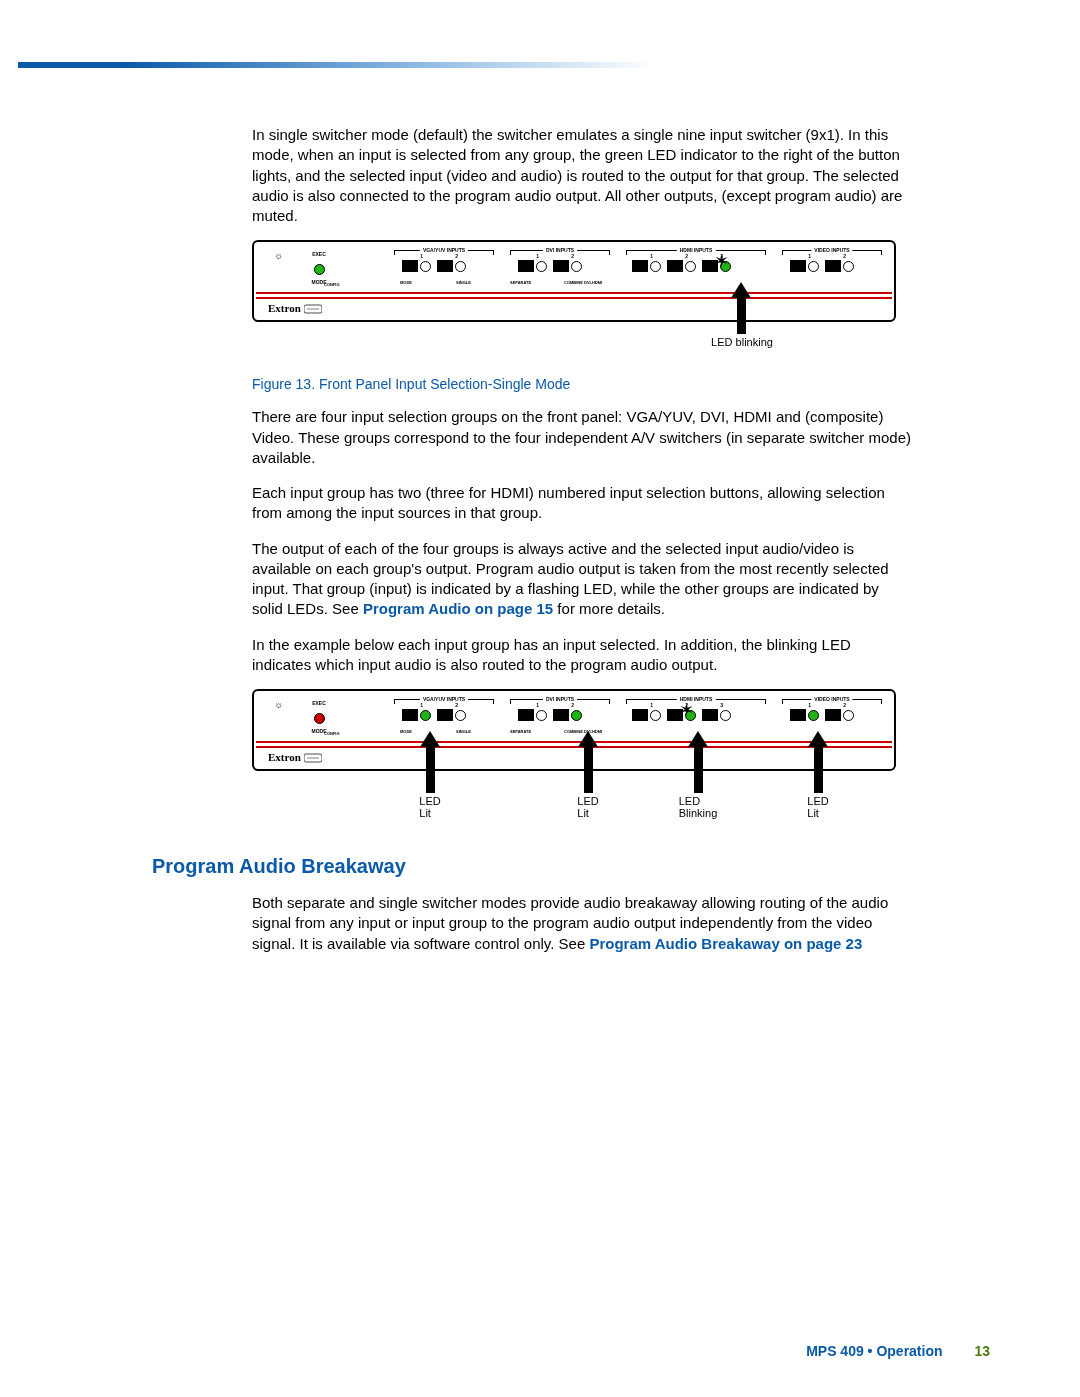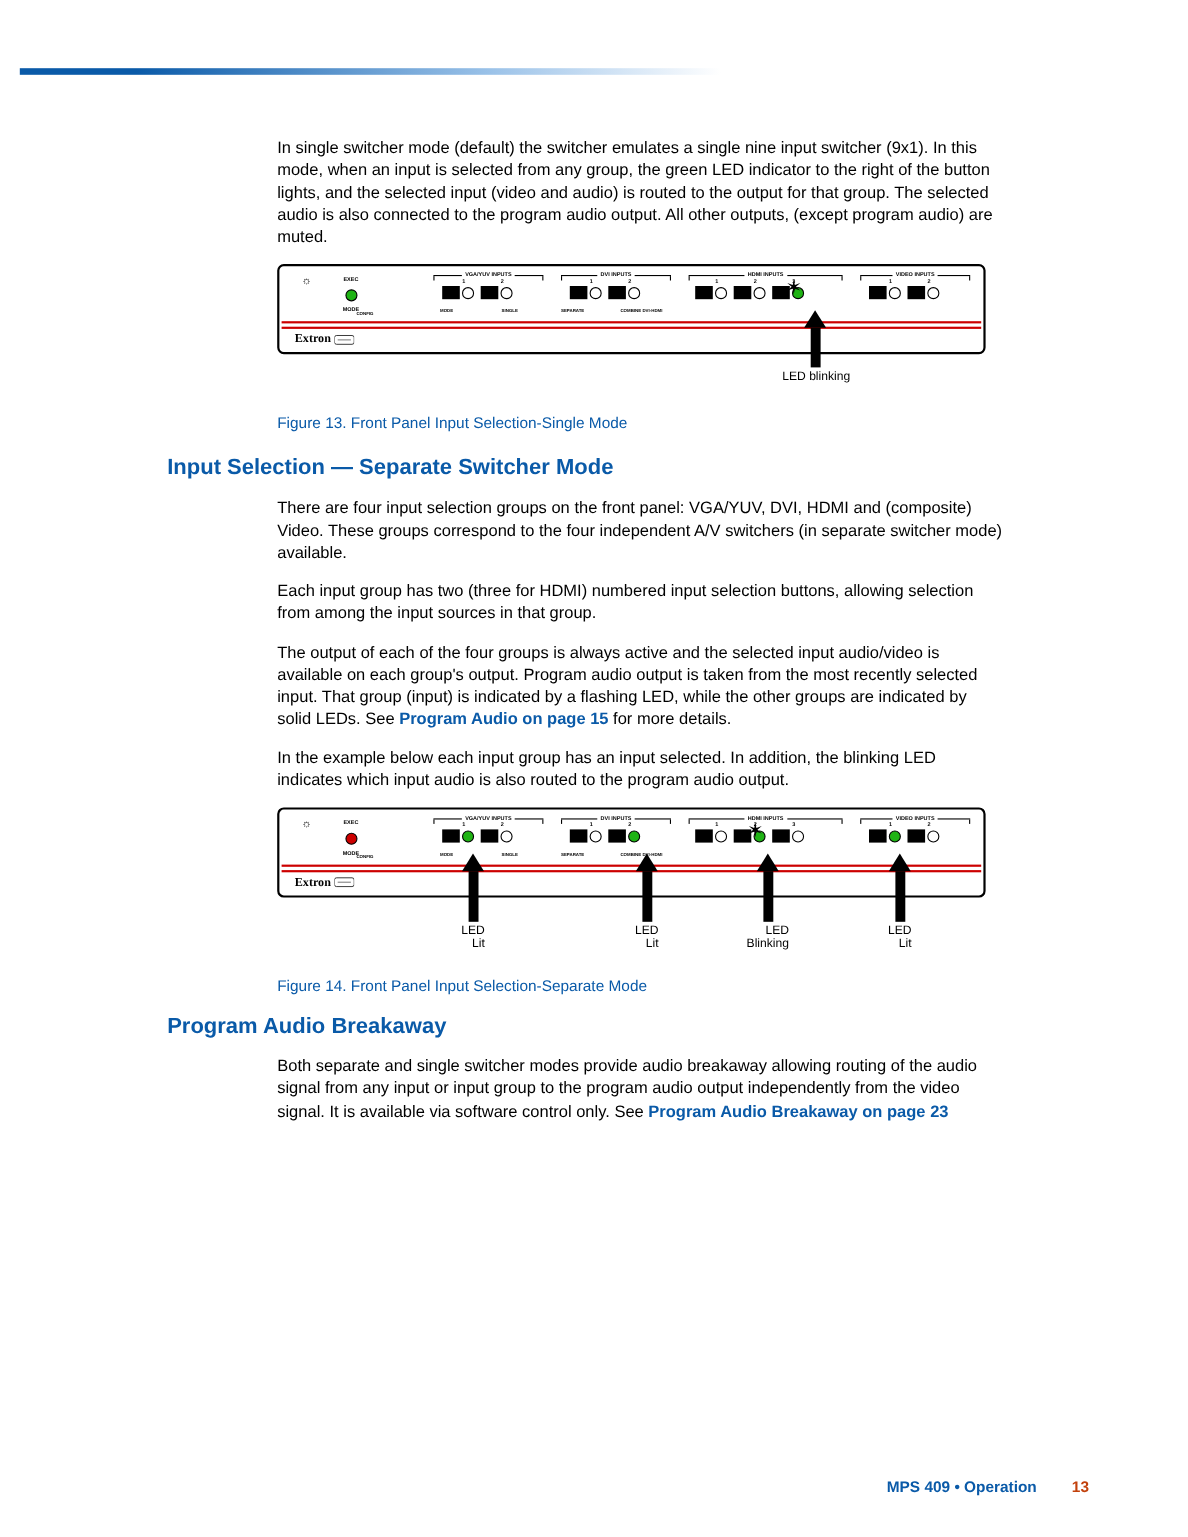--- a/index.html
+++ b/index.html
@@ -184,32 +184,32 @@
     border-bottom: 16px solid #000;
   }
   .arrow-stem {
     position: absolute;
     width: 9px;
     background: #000;
   }
   .arrow-label {
     position: absolute;
     font-size: 11px;
-    text-align: right;
+    text-align: left;
     white-space: nowrap;
     transform: translateX(-50%);
   }
   .footer {
     position: absolute;
     bottom: 38px;
     right: 90px;
     font-size: 14px;
   }
   .footer-doc { color: #0a5aa8; font-weight: bold; }
-  .footer-page { color: #c2410c; font-weight: bold; margin-left: 28px; }
+  .footer-page { color: #4d7c0f; font-weight: bold; margin-left: 28px; }
   .sun-icon {
     position: absolute;
     font-size: 10px;
   }
 </style>
 </head>
 <body>
 
 <div class="top-bar"></div>
 
@@ -312,21 +312,20 @@
       </div>
     </div>
 
     <div class="arrow-up" style="left:479px; top:42px;"></div>
     <div class="arrow-stem" style="left:485px; top:58px; height:36px;"></div>
     <div class="arrow-label" style="left:490px; top:96px;">LED blinking</div>
   </div>
 
   <p class="caption">Figure 13. Front Panel Input Selection-Single Mode</p>
 
-  <h2 style="margin-top:22px;">Input Selection — Separate Switcher Mode</h2>
   <p class="indent">There are four input selection groups on the front panel: VGA/YUV, DVI, HDMI and (composite) Video. These groups correspond to the four independent A/V switchers (in separate switcher mode) available.</p>
   <p class="indent">Each input group has two (three for HDMI) numbered input selection buttons, allowing selection from among the input sources in that group.</p>
   <p class="indent">
     <span>The output of each of the four groups is always active and the selected input audio/video is available on each group's output. Program audio output is taken from the most recently selected input. That group (input) is indicated by a flashing LED, while the other groups are indicated by solid LEDs. See </span><span class="link">Program Audio on page 15</span><span> for more details.</span>
   </p>
   <p class="indent">In the example below each input group has an input selected. In addition, the blinking LED indicates which input audio is also routed to the program audio output.</p>
 
   <div class="panel-container" style="position:relative; height:148px;">
     <div class="panel">
       <div class="panel-stripe" style="top:50px;"></div>
@@ -436,21 +435,20 @@
     <div class="arrow-stem" style="left:442px; top:58px; height:46px;"></div>
     <div class="arrow-label" style="left:446px; top:106px; white-space:pre-line;">LED
 Blinking</div>
 
     <div class="arrow-up" style="left:556px; top:42px;"></div>
     <div class="arrow-stem" style="left:562px; top:58px; height:46px;"></div>
     <div class="arrow-label" style="left:566px; top:106px; white-space:pre-line;">LED
 Lit</div>
   </div>
 
-  <p class="caption">Figure 14. Front Panel Input Selection-Separate Mode</p>
 
   <h2 style="margin-top:18px;">Program Audio Breakaway</h2>
   <p class="indent">
     <span>Both separate and single switcher modes provide audio breakaway allowing routing of the audio signal from any input or input group to the program audio output independently from the video signal. It is available via software control only. See </span><span class="link">Program Audio Breakaway on page 23</span>
   </p>
 
 </div>
 
 <div class="footer">
   <span class="footer-doc">MPS 409 • Operation</span>

